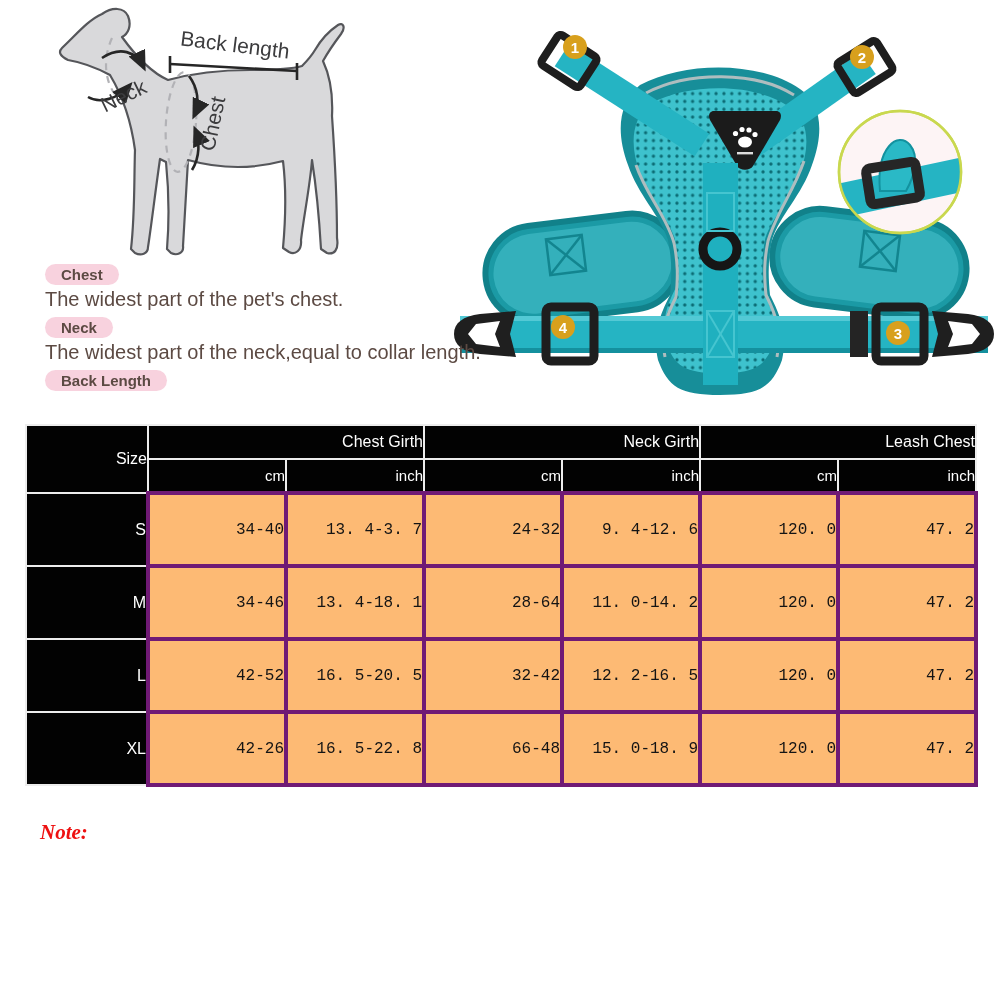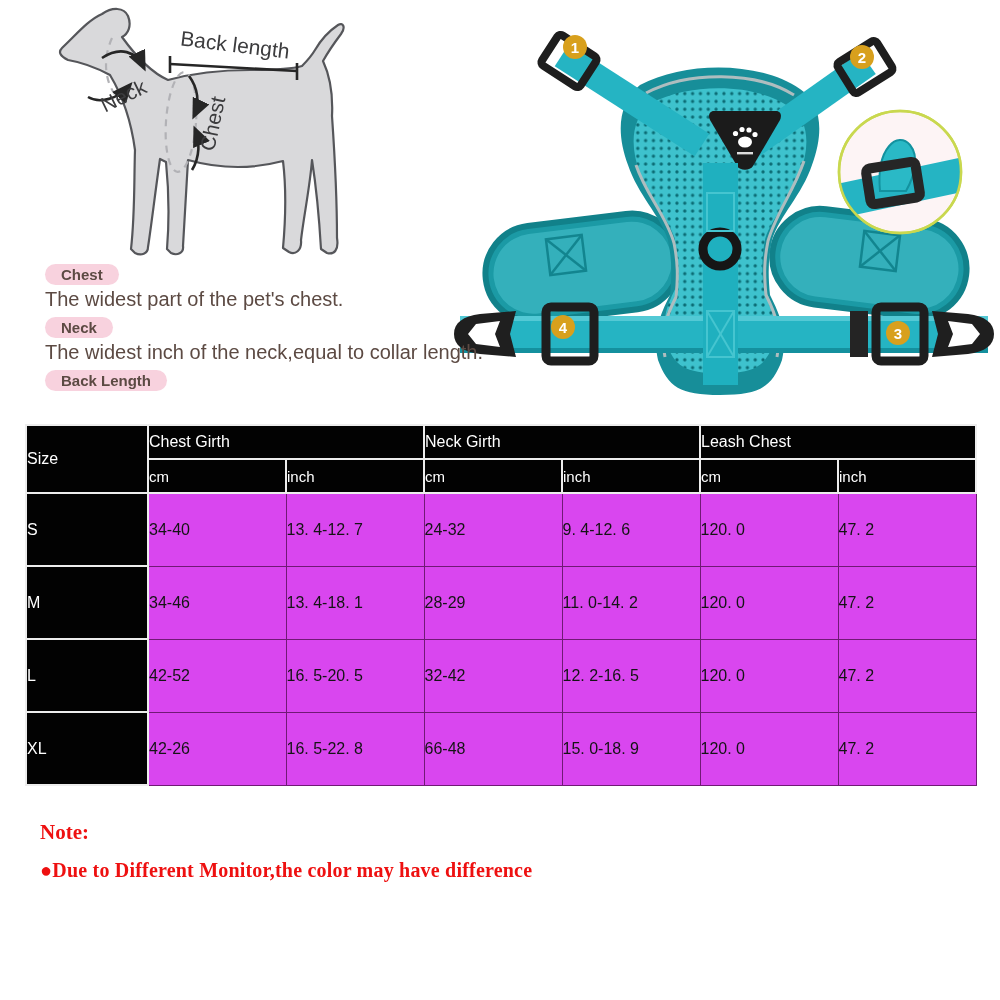--- a/index.html
+++ b/index.html
@@ -15,36 +15,36 @@
   
   .definitions{position:absolute;left:45px;top:264px;width:440px;}
   .def-block{margin-bottom:8px;}
   .def-pill{display:inline-block;background:#f8d2de;color:#5c4a43;font-weight:bold;
             font-size:15px;padding:2px 16px;border-radius:12px;}
   .def-text{margin:4px 0 6px 0;font-size:20px;color:#5c4a43;line-height:20px;}
 
   
   .size-chart{position:absolute;left:25px;top:424px;width:950px;height:360px;
               border-collapse:collapse;table-layout:fixed;}
-  .size-chart th,.size-chart td{text-align:left;vertical-align:middle;padding:0;}
+  .size-chart th,.size-chart td{text-align:right;vertical-align:middle;padding:0;}
   .hdr{background:#020202;color:#ffffff;font-size:16px;font-weight:normal;
        border:2px solid #ededed;}
   .hdr-unit{background:#020202;color:#ffffff;font-size:15px;font-weight:normal;
        border:2px solid #ededed;margin-left:32px;}
   .size-cell{background:#020202;color:#ffffff;font-size:16px;font-weight:normal;
        border:2px solid #ededed;}
-  .data-cell{background:#d946ef;color:#141414;font-size:16px;
-       font-family:Liberation Sans, sans-serif;border:1px solid #701a75;}
+  .data-cell{background:#fdba74;color:#141414;font-size:16px;
+       font-family:Liberation Mono, monospace;border:4px solid #701a75;}
   .row-h1{height:34px;}
   .row-h2{height:34px;}
   .row-data{height:73px;}
 
   
   .note{position:absolute;left:40px;top:820px;width:920px;color:#ee1010;
-        font-family:"Liberation Serif",serif;font-weight:bold;}
+        font-family:"Liberation Serif",serif;font-weight:bold;font-style:italic;}
   .note-title{font-size:21px;margin:0 0 14px 0;}
   .note-item{font-size:20px;margin:0 0 17px 0;letter-spacing:0.2px;}
 </style>
 </head>
 <body>
 
 <div class="canvas">
 
   <svg class="dog-diagram" viewBox="0 0 420 270" xmlns="http://www.w3.org/2000/svg">
     <defs>
@@ -235,21 +235,21 @@
     </g>
   </svg>
 
   <div class="definitions">
     <div class="def-block">
       <span class="def-pill">Chest</span>
       <p class="def-text">The widest part of the pet's chest.</p>
     </div>
     <div class="def-block">
       <span class="def-pill">Neck</span>
-      <p class="def-text">The widest inch of the neck,equal to collar length.</p>
+      <p class="def-text">The widest part of the neck,equal to collar length.</p>
     </div>
     <div class="def-block">
       <span class="def-pill">Back Length</span>
     </div>
   </div>
 
   <table class="size-chart">
     <colgroup>
       <col style="width:122px">
         <col style="width:138px">
@@ -270,31 +270,31 @@
         <th class="hdr-unit">cm</th>
         <th class="hdr-unit">inch</th>
         <th class="hdr-unit">cm</th>
         <th class="hdr-unit">inch</th>
         <th class="hdr-unit">cm</th>
         <th class="hdr-unit">inch</th>
       </tr>
       <tr class="row-data">
         <th class="size-cell">S</th>
         <td class="data-cell">34-40</td>
-        <td class="data-cell">13. 4-12. 7</td>
+        <td class="data-cell">13. 4-3. 7</td>
         <td class="data-cell">24-32</td>
         <td class="data-cell">9. 4-12. 6</td>
         <td class="data-cell">120. 0</td>
         <td class="data-cell">47. 2</td>
       </tr>
       <tr class="row-data">
         <th class="size-cell">M</th>
         <td class="data-cell">34-46</td>
         <td class="data-cell">13. 4-18. 1</td>
-        <td class="data-cell">28-29</td>
+        <td class="data-cell">28-64</td>
         <td class="data-cell">11. 0-14. 2</td>
         <td class="data-cell">120. 0</td>
         <td class="data-cell">47. 2</td>
       </tr>
       <tr class="row-data">
         <th class="size-cell">L</th>
         <td class="data-cell">42-52</td>
         <td class="data-cell">16. 5-20. 5</td>
         <td class="data-cell">32-42</td>
         <td class="data-cell">12. 2-16. 5</td>
@@ -308,16 +308,15 @@
         <td class="data-cell">66-48</td>
         <td class="data-cell">15. 0-18. 9</td>
         <td class="data-cell">120. 0</td>
         <td class="data-cell">47. 2</td>
       </tr>
     </tbody>
   </table>
 
   <div class="note">
     <p class="note-title">Note:</p>
-    <p class="note-item">●Due to Different Monitor,the color may have difference</p>
   </div>
 
 </div>
 
 </body></html>

